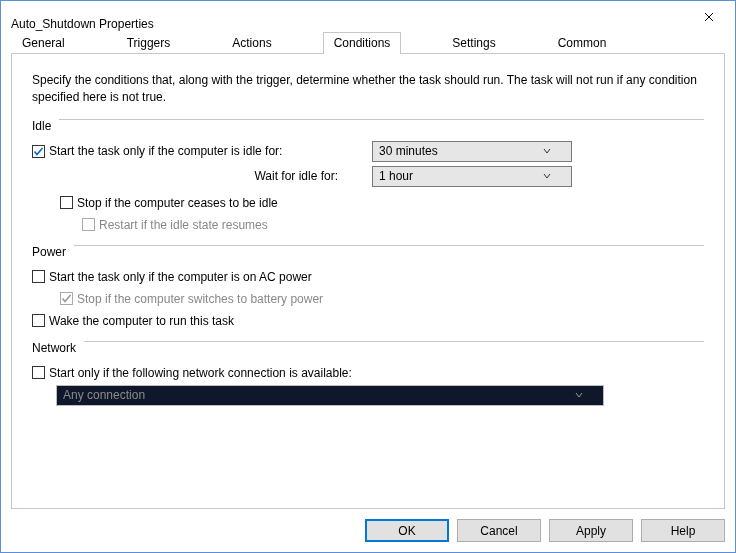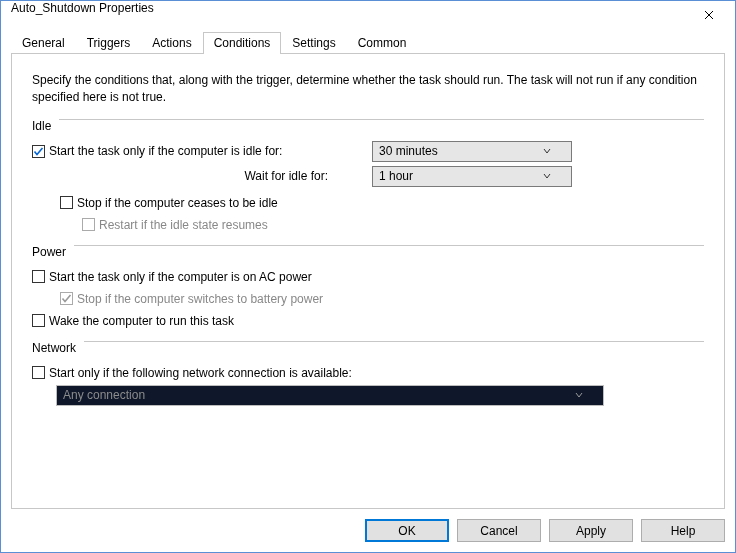--- a/index.html
+++ b/index.html
@@ -15,21 +15,21 @@
     height: 553px;
     border: 1px solid #5a8fd6;
     background: #fff;
     display: flex;
     flex-direction: column;
     position: relative;
   }
   .titlebar {
     height: 30px;
     display: flex;
-    align-items: flex-start;
+    align-items: flex-end;
     padding: 0 6px 0 10px;
     justify-content: space-between;
   }
   .titlebar .title {
     font-size: 12px;
   }
   .titlebar .close {
     width: 40px;
     height: 28px;
     display: flex;
@@ -37,20 +37,21 @@
     justify-content: center;
     cursor: default;
   }
   .titlebar .close svg { width: 10px; height: 10px; }
   .tabstrip {
     display: flex;
     align-items: flex-end;
     padding: 0 10px;
     position: relative;
     height: 22px;
+    gap: 40px;
   }
   .tabstrip .tab {
     padding: 3px 10px 4px;
     border: 1px solid transparent;
     border-bottom: none;
     position: relative;
     top: 1px;
     cursor: default;
     color: #000;
     background: transparent;
@@ -207,21 +208,21 @@
       </div>
       <div class="combo">
         <span>30 minutes</span>
         <span class="caret">
             <svg viewBox="0 0 8 8">
               <path d="M1 2 L4 6 L7 2" stroke="#333" stroke-width="1" fill="none"></path>
             </svg>
           </span>
       </div>
 
-      <div class="r" style="justify-content:flex-end; padding-right:44px;">
+      <div class="r" style="justify-content:flex-end; padding-right:34px;">
         <span class="lbl">Wait for idle for:</span>
       </div>
       <div class="combo">
         <span>1 hour</span>
         <span class="caret">
             <svg viewBox="0 0 8 8">
               <path d="M1 2 L4 6 L7 2" stroke="#333" stroke-width="1" fill="none"></path>
             </svg>
           </span>
       </div>

